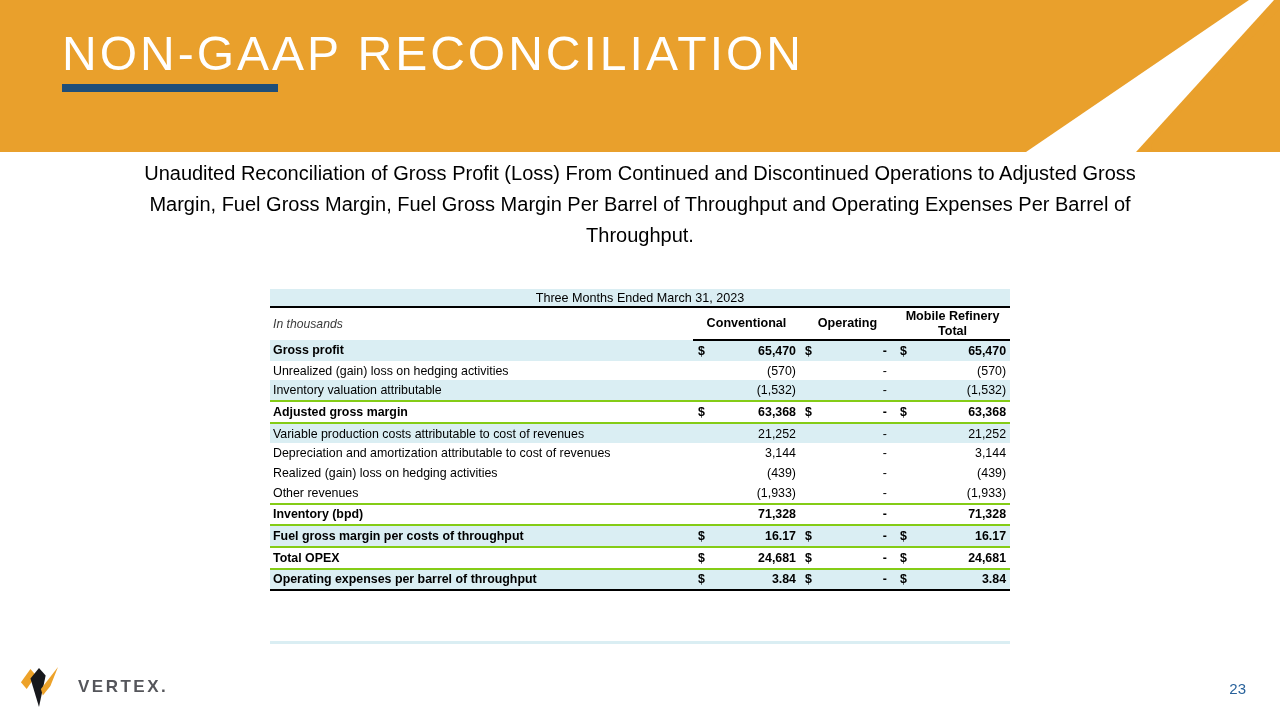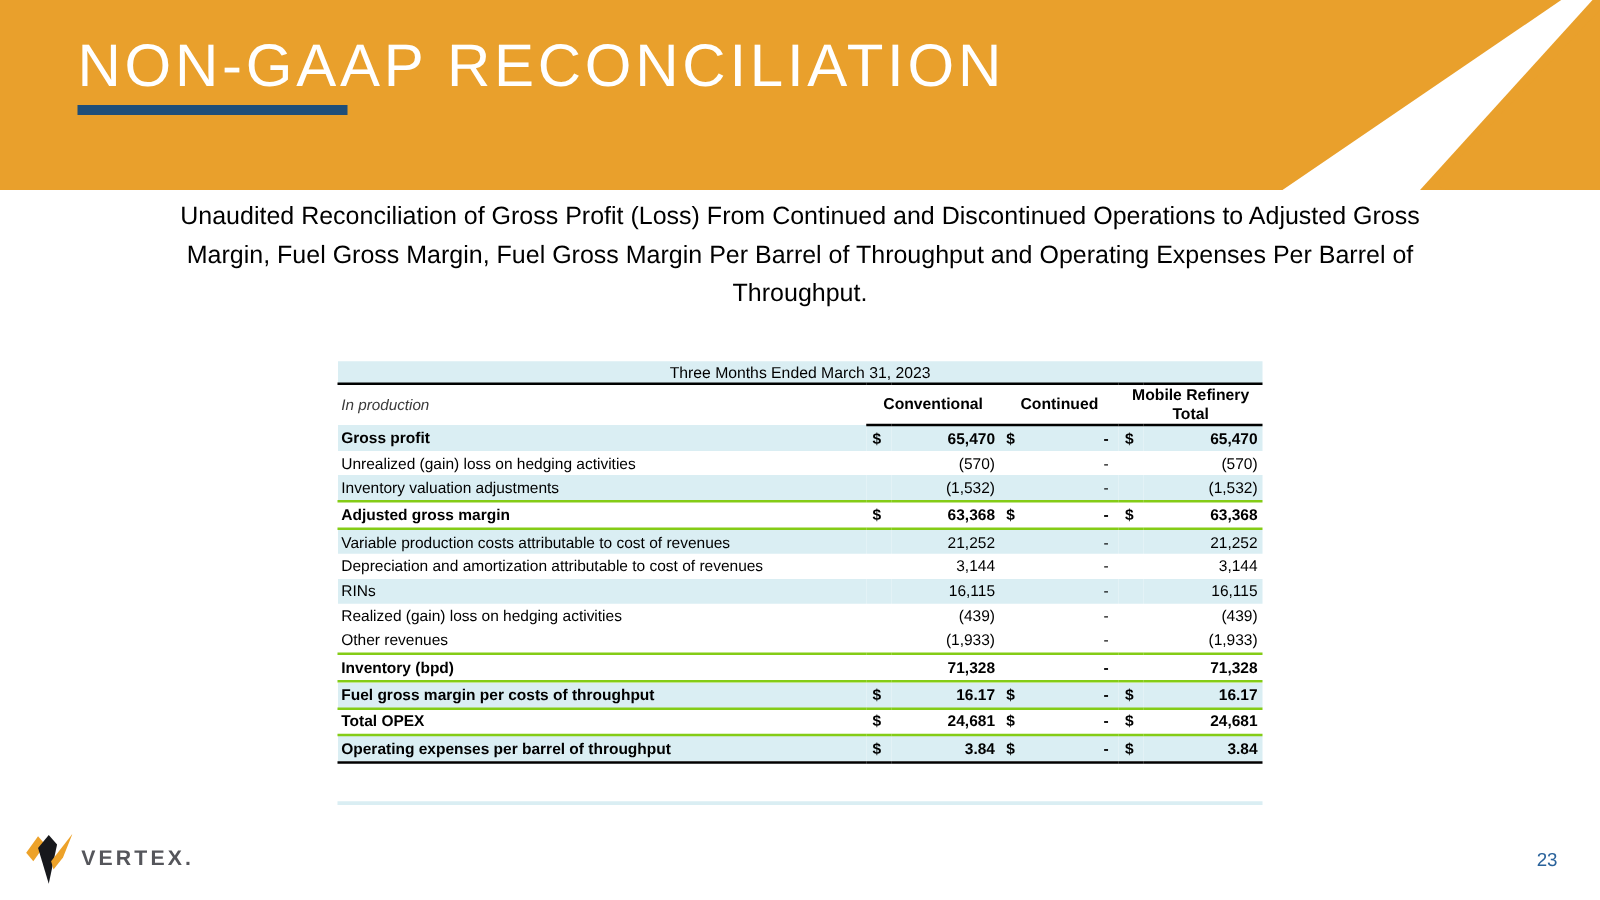--- a/index.html
+++ b/index.html
@@ -53,21 +53,21 @@
   .recon tr.shade td { background:#DAEEF3;margin-top:27px; }
   .recon tr.bold td { font-weight:bold; }
   .recon tr.tb td { border-top:2px solid #84cc16; }
   .recon tr.bb td { border-bottom:2px solid #000; }
   .bottom-strip {
     position:absolute; top:641px; left:270px; width:740px; height:3px;
     background:#DAEEF3;
   }
 
   
-  .logo { position:absolute; left:20px; top:666px; display:flex; align-items:center; gap:7px; }
+  .logo { position:absolute; left:20px; top:666px; display:flex; align-items:center; gap:20px; }
   .logo-text {
     color:#55565B; font-weight:bold; font-size:17px; letter-spacing:2.5px;
   }
   .page-number {
     position:absolute; right:34px; top:680px;
     color:#29629B; font-size:15px;
   }
 </style>
 </head>
 <body>
@@ -94,23 +94,23 @@
         <col style="width:20px">
           <col style="width:75px">
         <col style="width:20px">
           <col style="width:95px">
       </colgroup>
       <thead>
         <tr>
           <th class="period" colspan="7">Three Months Ended March 31, 2023</th>
         </tr>
         <tr class="colhead">
-          <th class="lblh"><span class="unit">In production</span></th>
+          <th class="lblh"><span class="unit">In thousands</span></th>
           <th class="grp" colspan="2">Conventional</th>
-          <th class="grp" colspan="2">Continued</th>
+          <th class="grp" colspan="2">Operating</th>
           <th class="grp" colspan="2">Mobile Refinery Total</th>
         </tr>
       </thead>
       <tbody>
         <tr class="shade bold">
           <td class="lbl">Gross profit</td>
           <td class="ds">$</td>
           <td class="val">65,470</td>
           <td class="ds">$</td>
           <td class="val ren">-</td>
@@ -120,21 +120,21 @@
         <tr>
           <td class="lbl">Unrealized (gain) loss on hedging activities</td>
           <td class="ds"></td>
           <td class="val">(570)</td>
           <td class="ds"></td>
           <td class="val ren">-</td>
           <td class="ds"></td>
           <td class="val">(570)</td>
         </tr>
         <tr class="shade">
-          <td class="lbl">Inventory valuation adjustments</td>
+          <td class="lbl">Inventory valuation attributable</td>
           <td class="ds"></td>
           <td class="val">(1,532)</td>
           <td class="ds"></td>
           <td class="val ren">-</td>
           <td class="ds"></td>
           <td class="val">(1,532)</td>
         </tr>
         <tr class="bold tb">
           <td class="lbl">Adjusted gross margin</td>
           <td class="ds">$</td>
@@ -154,29 +154,20 @@
           <td class="val">21,252</td>
         </tr>
         <tr>
           <td class="lbl">Depreciation and amortization attributable to cost of revenues</td>
           <td class="ds"></td>
           <td class="val">3,144</td>
           <td class="ds"></td>
           <td class="val ren">-</td>
           <td class="ds"></td>
           <td class="val">3,144</td>
-        </tr>
-        <tr class="shade">
-          <td class="lbl">RINs</td>
-          <td class="ds"></td>
-          <td class="val">16,115</td>
-          <td class="ds"></td>
-          <td class="val ren">-</td>
-          <td class="ds"></td>
-          <td class="val">16,115</td>
         </tr>
         <tr>
           <td class="lbl">Realized (gain) loss on hedging activities</td>
           <td class="ds"></td>
           <td class="val">(439)</td>
           <td class="ds"></td>
           <td class="val ren">-</td>
           <td class="ds"></td>
           <td class="val">(439)</td>
         </tr>

